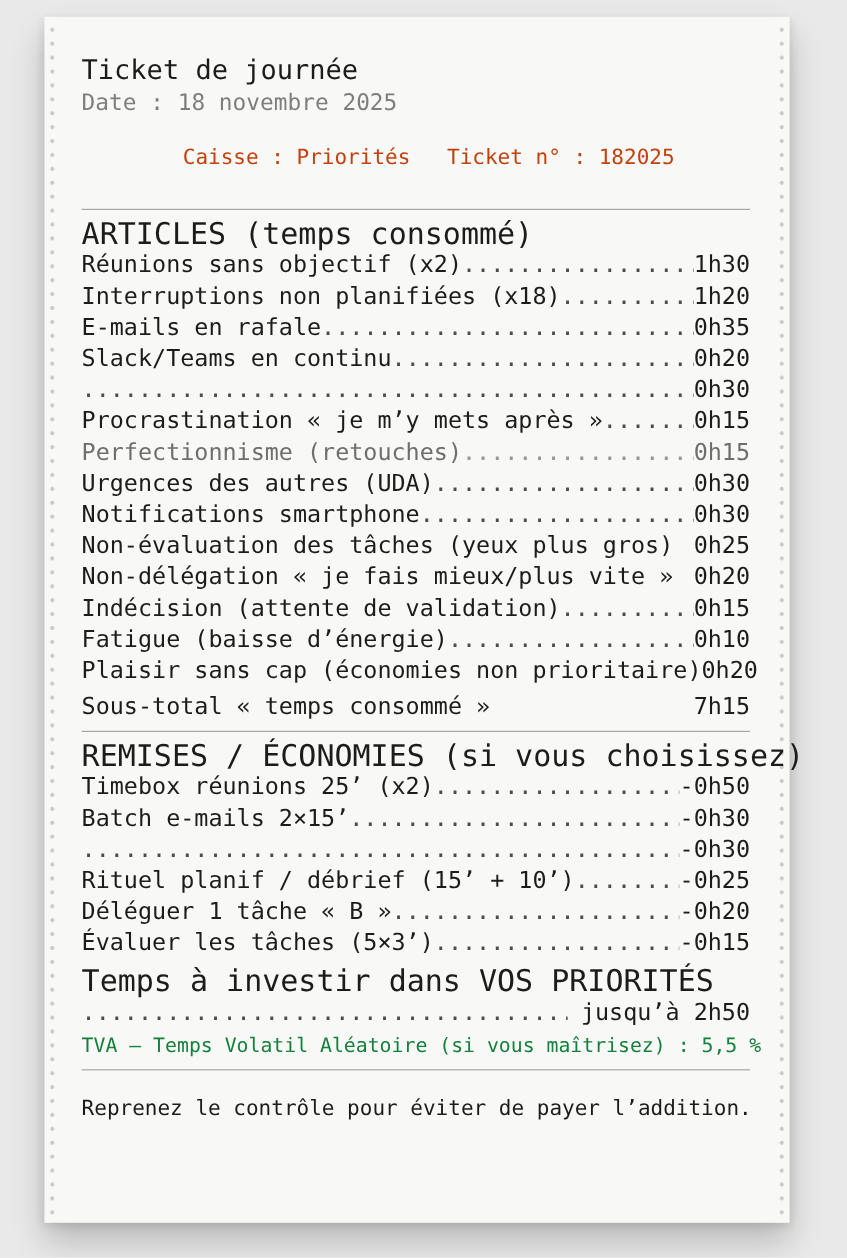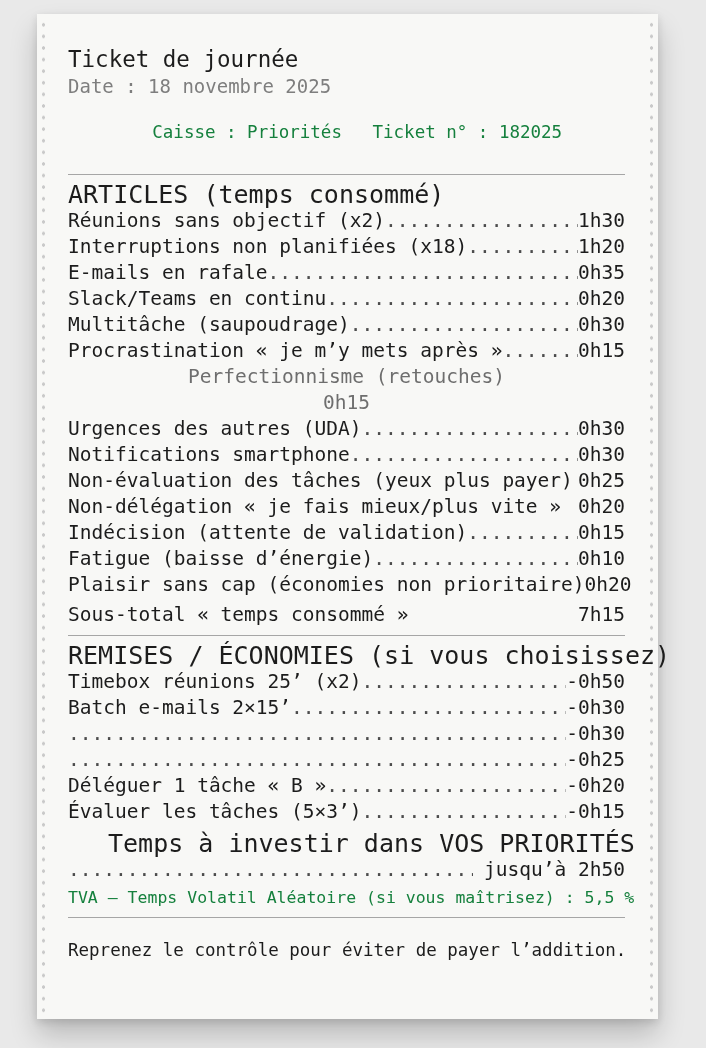--- a/index.html
+++ b/index.html
@@ -32,46 +32,46 @@
     position: absolute; left: 31px; right: 33px; top: 0;
     padding-top: 30px;
     color: #1c1c1c;
   }
 
   .title {
     font-size: 22.5px; line-height: 30px; font-weight: 400;
     margin: 0 0 0 0; color: #1c1c1c; white-space: pre;
   }
   .meta-date   { font-size: 19px;   line-height: 24px; color: #7e7e7e; white-space: pre; }
-  .meta-caisse { font-size: 17.5px; line-height: 23px; color: #15803d; white-space: pre; }
+  .meta-caisse { font-size: 17.5px; line-height: 23px; color: #c2410c; white-space: pre; }
   .spacer3 { display: inline-block; width: 2.9ch; }
 
   hr.divider {
     border: 0; border-top: 1px solid #a6a6a6;
     margin: 7px 0 7px 0; height: 0;
   }
 
   .section-heading {
     font-size: 25px; line-height: 26px; color: #1c1c1c; white-space: pre;
   }
   .row {
     display: flex; align-items: center;
     font-size: 19.5px; line-height: 26px; color: #1c1c1c;
   }
   .row .lbl { flex: 0 0 auto; white-space: pre; }
   .row .leader {
     flex: 1 1 0; min-width: 0; overflow: hidden;
     text-align: right; white-space: pre; color: #4c4c4c;
   }
   .row .val { flex: 0 0 auto; white-space: pre; }
-  .row.muted { color: #6e6e6e; flex-direction: column; }
+  .row.muted { color: #6e6e6e; }
   .row.muted .leader { color: #969696; }
   .row.spaced { margin-top: 4px; }
   .row.gap-val .val { padding-left: 11px; }
-  .invest-label { margin-top: 6px; margin-left: 40px; }
+  .invest-label { margin-top: 6px; }
 
   .tva-line {
     font-size: 16.5px; line-height: 25px; color: #15803d;
     margin-top: 2px; white-space: pre;
   }
   .footer-line {
     font-size: 17.5px; line-height: 24px; color: #1c1c1c;
     text-align: left; margin-top: 20px; white-space: pre;
   }
 </style>
@@ -108,21 +108,20 @@
             <span class="lbl">E-mails en rafale</span>
             <span class="leader dotted">..........................................................................................</span>
             <span class="val">0h35</span>
           </div>
           <div class="row">
             <span class="lbl">Slack/Teams en continu</span>
             <span class="leader dotted">..........................................................................................</span>
             <span class="val">0h20</span>
           </div>
           <div class="row">
-            <span class="lbl">Multitâche (saupoudrage)</span>
             <span class="leader dotted">..........................................................................................</span>
             <span class="val">0h30</span>
           </div>
           <div class="row">
             <span class="lbl">Procrastination « je m’y mets après »</span>
             <span class="leader dotted">..........................................................................................</span>
             <span class="val">0h15</span>
           </div>
           <div class="row muted">
             <span class="lbl">Perfectionnisme (retouches)</span>
@@ -133,21 +132,21 @@
             <span class="lbl">Urgences des autres (UDA)</span>
             <span class="leader dotted">..........................................................................................</span>
             <span class="val">0h30</span>
           </div>
           <div class="row">
             <span class="lbl">Notifications smartphone</span>
             <span class="leader dotted">..........................................................................................</span>
             <span class="val">0h30</span>
           </div>
           <div class="row">
-            <span class="lbl">Non-évaluation des tâches (yeux plus payer)</span>
+            <span class="lbl">Non-évaluation des tâches (yeux plus gros)</span>
             <span class="leader"></span>
             <span class="val">0h25</span>
           </div>
           <div class="row">
             <span class="lbl">Non-délégation « je fais mieux/plus vite »</span>
             <span class="leader"></span>
             <span class="val">0h20</span>
           </div>
           <div class="row">
             <span class="lbl">Indécision (attente de validation)</span>
@@ -184,20 +183,21 @@
           <div class="row">
             <span class="lbl">Batch e-mails 2×15’</span>
             <span class="leader dotted">..........................................................................................</span>
             <span class="val">-0h30</span>
           </div>
           <div class="row">
             <span class="leader dotted">..........................................................................................</span>
             <span class="val">-0h30</span>
           </div>
           <div class="row">
+            <span class="lbl">Rituel planif / débrief (15’ + 10’)</span>
             <span class="leader dotted">..........................................................................................</span>
             <span class="val">-0h25</span>
           </div>
           <div class="row">
             <span class="lbl">Déléguer 1 tâche « B »</span>
             <span class="leader dotted">..........................................................................................</span>
             <span class="val">-0h20</span>
           </div>
           <div class="row">
             <span class="lbl">Évaluer les tâches (5×3’)</span>

